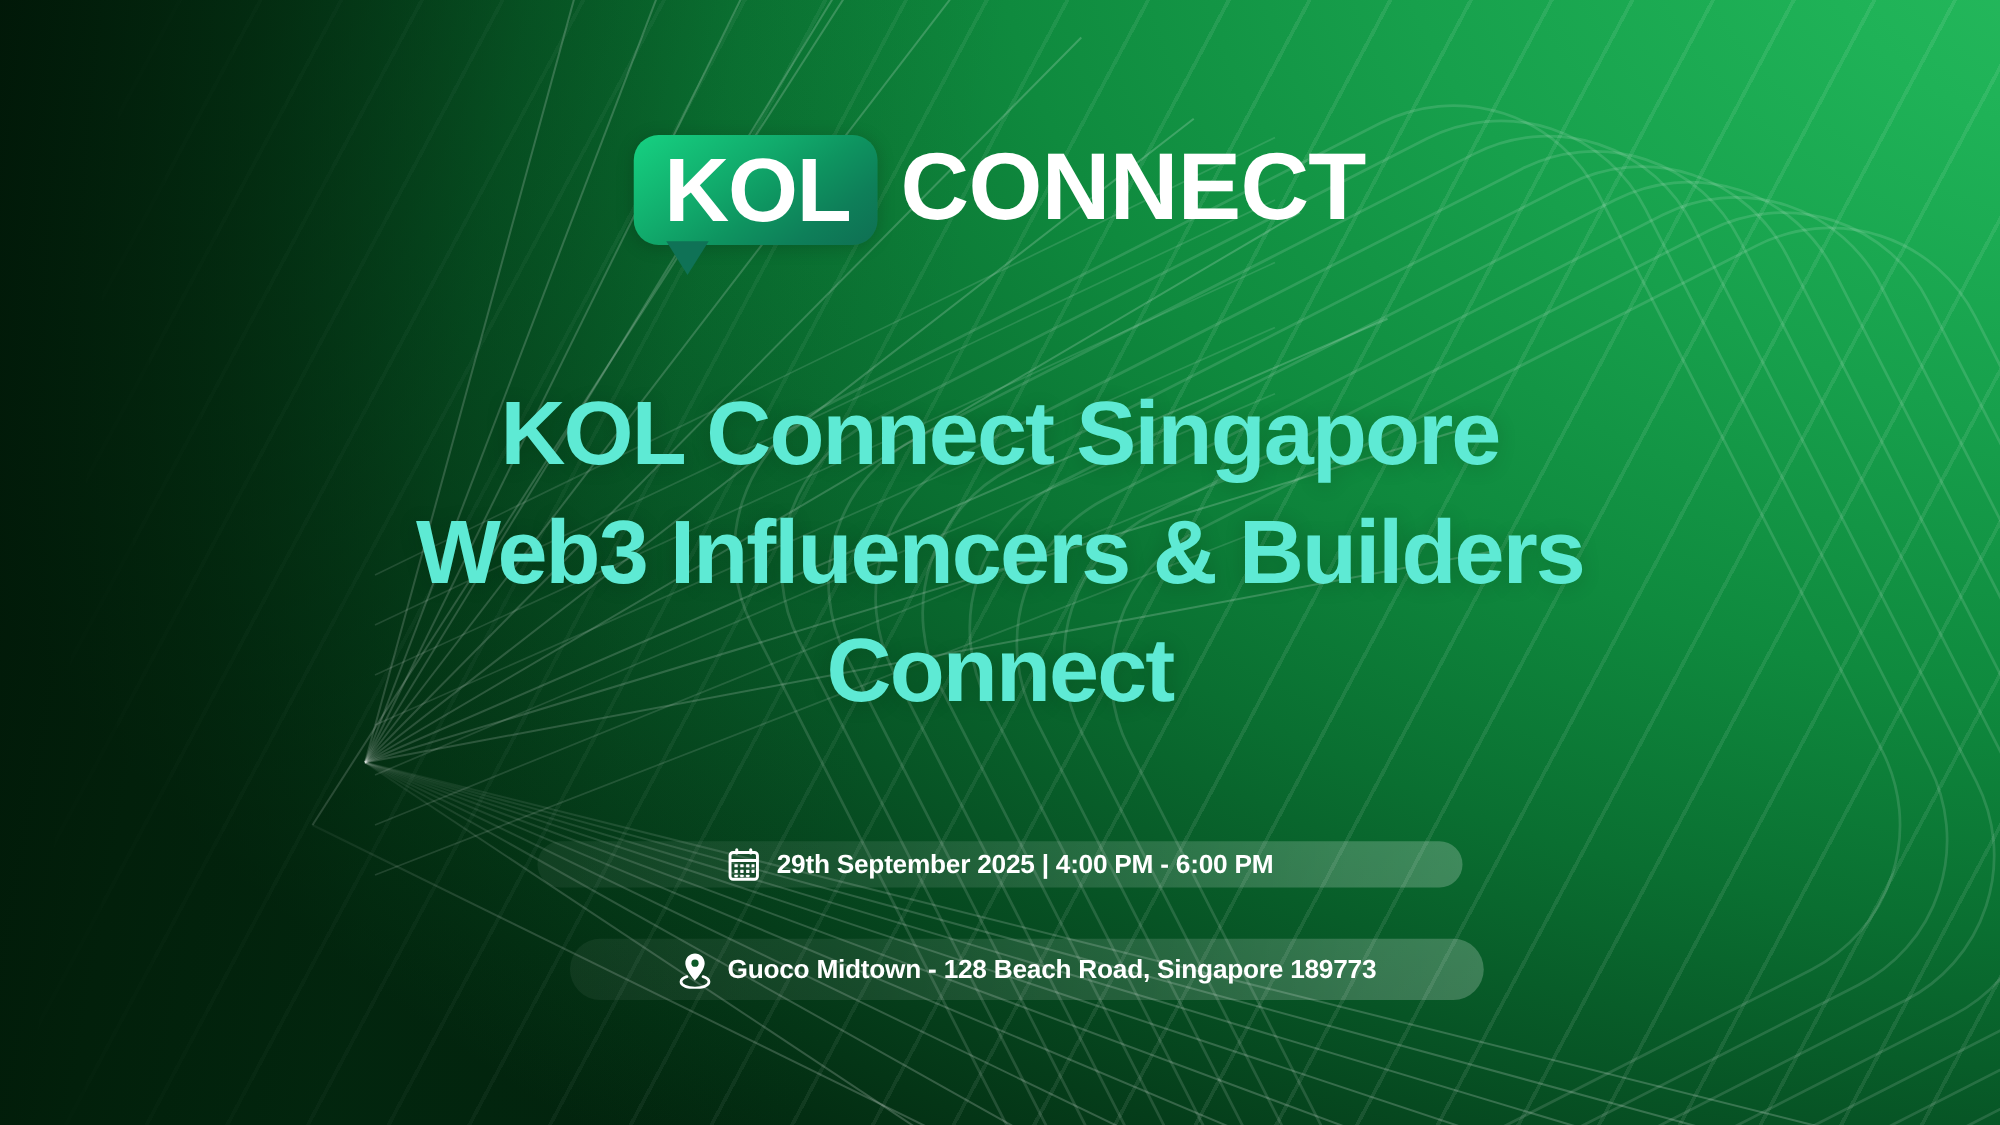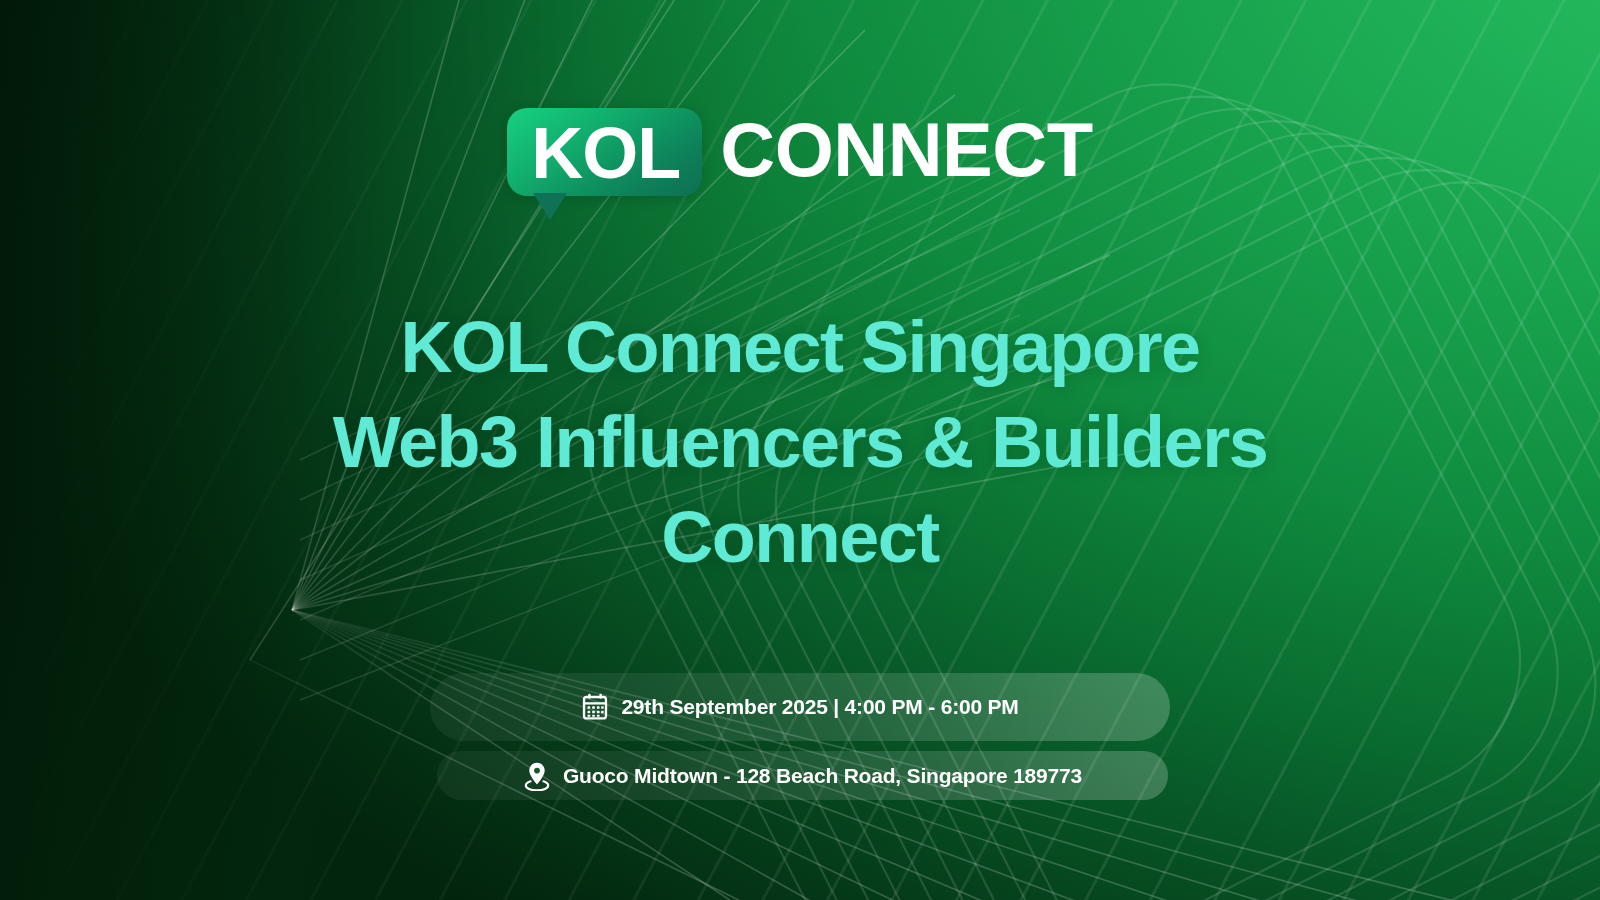--- a/index.html
+++ b/index.html
@@ -121,27 +121,27 @@
     align-items:center;
     justify-content:center;
     gap:12px;
     border-radius:999px;
     color:#ffffff;
     font-weight:700;
     white-space:nowrap;
   }
   .pill-date {
     left:430px; top:673px;
-    width:740px; height:68px;
+    width:740px; height:37px;
     font-size:21px;
     letter-spacing:-0.2px;
     background:linear-gradient(92deg, rgba(255,255,255,.055) 0%, rgba(255,255,255,.075) 30%, rgba(255,255,255,.13) 62%, rgba(255,255,255,.20) 88%, rgba(255,255,255,.22) 100%);
   }
   .pill-loc {
-    left:437px; top:751px;
+    left:456px; top:751px;
     width:731px; height:49px;
     font-size:21px;
     letter-spacing:-0.2px;
     background:linear-gradient(92deg, rgba(255,255,255,.05) 0%, rgba(255,255,255,.07) 30%, rgba(255,255,255,.125) 62%, rgba(255,255,255,.195) 88%, rgba(255,255,255,.215) 100%);
   }
   .pill-icon { display:flex; align-items:center; justify-content:center; flex:0 0 auto; }
 </style>
 </head>
 <body>
 

